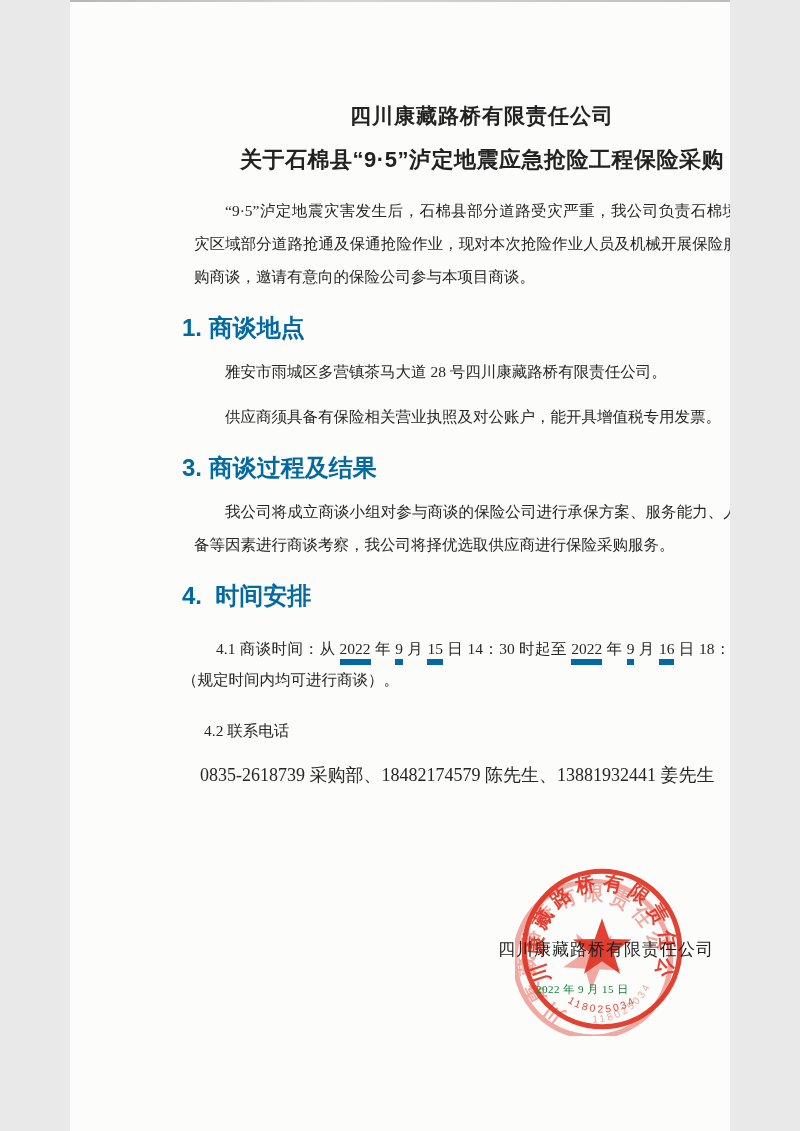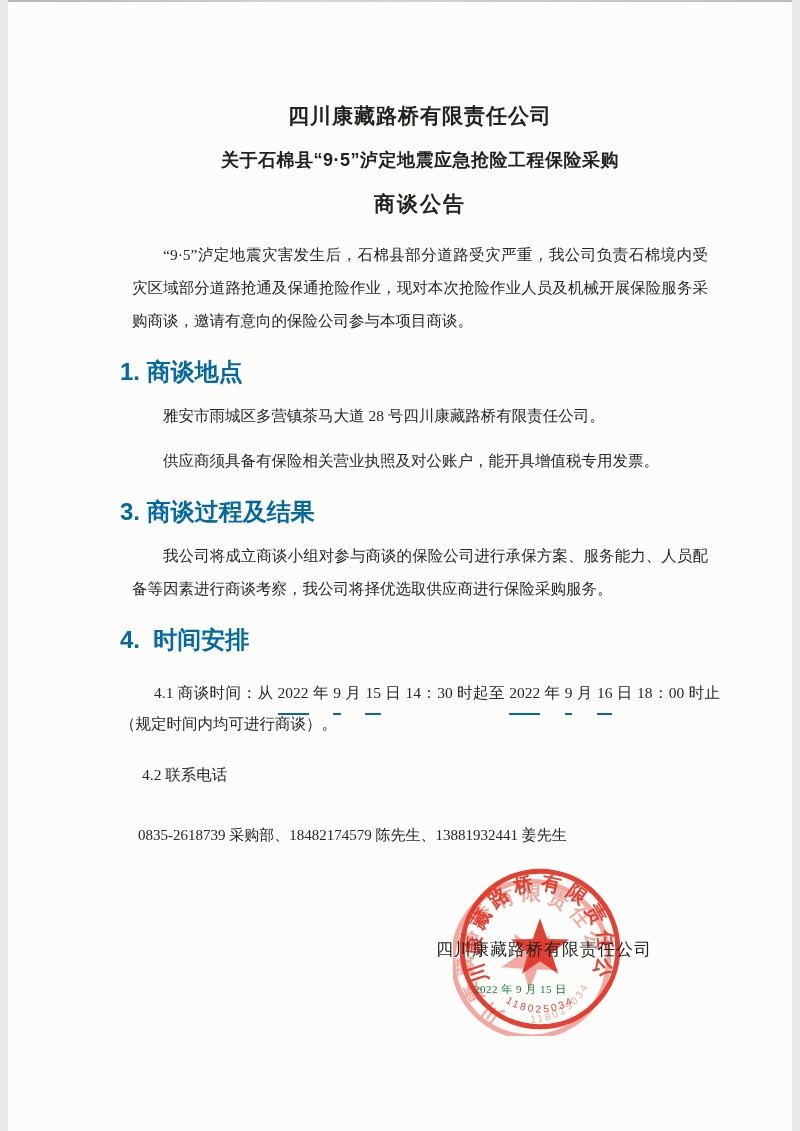--- a/index.html
+++ b/index.html
@@ -1,37 +1,37 @@
 <!DOCTYPE html>
 <html lang="zh"><head>
 <meta charset="utf-8">
 <style>
   html,body{margin:0;padding:0;background:#e9e9e9;}
   .page{
     position:relative;
-    width:784px;height:1131px;
+    width:660px;height:1131px;
     margin:0 auto;
     background:#fcfcfa;
     overflow:hidden;
     font-family:"Liberation Serif","DejaVu Serif",serif;
     color:#2b2b2b;
   }
   .page::before{ 
     content:"";position:absolute;left:0;top:0;width:100%;height:2px;
     background:linear-gradient(90deg,#7d7d7d,#b5b5b5 40%,#8a8a8a);
     opacity:.55;
   }
   .content{
     position:absolute;left:0;top:0;width:800px;
     padding:94px 88px 0 112px;
     box-sizing:border-box;
   }
   .title-block{text-align:center;font-family:"Liberation Sans","DejaVu Sans",sans-serif;font-weight:bold;color:#222;}
   .title-l1{font-size:21px;line-height:44px;letter-spacing:1px;}
-  .title-l2{font-size:18px;line-height:44px;letter-spacing:.5px;}
+  .title-l2{font-size:22px;line-height:44px;letter-spacing:.5px;}
   .title-l3{font-size:21px;line-height:44px;letter-spacing:2px;}
   p.body-par{
     margin:12px;
     font-size:15.5px;line-height:33px;
     text-align:justify;
     text-indent:2em;
     color:#262626;
   }
   .intro{margin-top:27px;}
   .sec-h{
@@ -39,22 +39,22 @@
     font-weight:bold;font-size:24px;color:#0369a1;
     margin:20px 0 0 0;line-height:30px;white-space:pre-wrap;
   }
   .sec-p{margin-top:15px;}
   .sub-item{
     margin:0;padding-left:22px;
     font-size:15.5px;line-height:31px;text-align:justify;color:#262626;
   }
   .sched{margin-top:22px;padding-left:0;text-indent:2.2em;}
   .sub-h{margin-top:20px;}
-  .phones{margin-top:32px;padding-left:18px;font-size:15px;line-height:26px;color:#262626;}
-  .u{border-bottom:2px solid #0369a1;padding-bottom:12px;}
+  .phones{margin-top:16px;padding-left:18px;font-size:18px;line-height:26px;color:#262626;}
+  .u{border-bottom:6px solid #0369a1;padding-bottom:2px;}
   
   .sig-area{position:absolute;left:0;top:850px;width:800px;height:260px;}
   .sig-company{
     position:absolute;left:428px;top:88px;
     font-size:17px;letter-spacing:1px;color:#1f1f1f;
     font-family:"Liberation Serif","DejaVu Serif",serif;
   }
   .sig-date{
     position:absolute;left:466px;top:132px;
     font-size:11px;letter-spacing:.5px;color:#15803d;
@@ -64,21 +64,20 @@
 </style>
 </head>
 <body>
 
 <div class="page">
   <div class="content">
 
     <div class="title-block">
       <div class="title-l1">四川康藏路桥有限责任公司</div>
       <div class="title-l2">关于石棉县“9·5”泸定地震应急抢险工程保险采购</div>
-      <div class="title-l3">商谈公告</div>
     </div>
 
     <p class="body-par intro">“9·5”泸定地震灾害发生后，石棉县部分道路受灾严重，我公司负责石棉境内受灾区域部分道路抢通及保通抢险作业，现对本次抢险作业人员及机械开展保险服务采购商谈，邀请有意向的保险公司参与本项目商谈。</p>
 
     <h2 class="sec-h">1. 商谈地点</h2>
     <p class="body-par sec-p">雅安市雨城区多营镇茶马大道 28 号四川康藏路桥有限责任公司。</p>
 
     <p class="body-par sec-p">供应商须具备有保险相关营业执照及对公账户，能开具增值税专用发票。</p>
 
     <h2 class="sec-h">3. 商谈过程及结果</h2>

